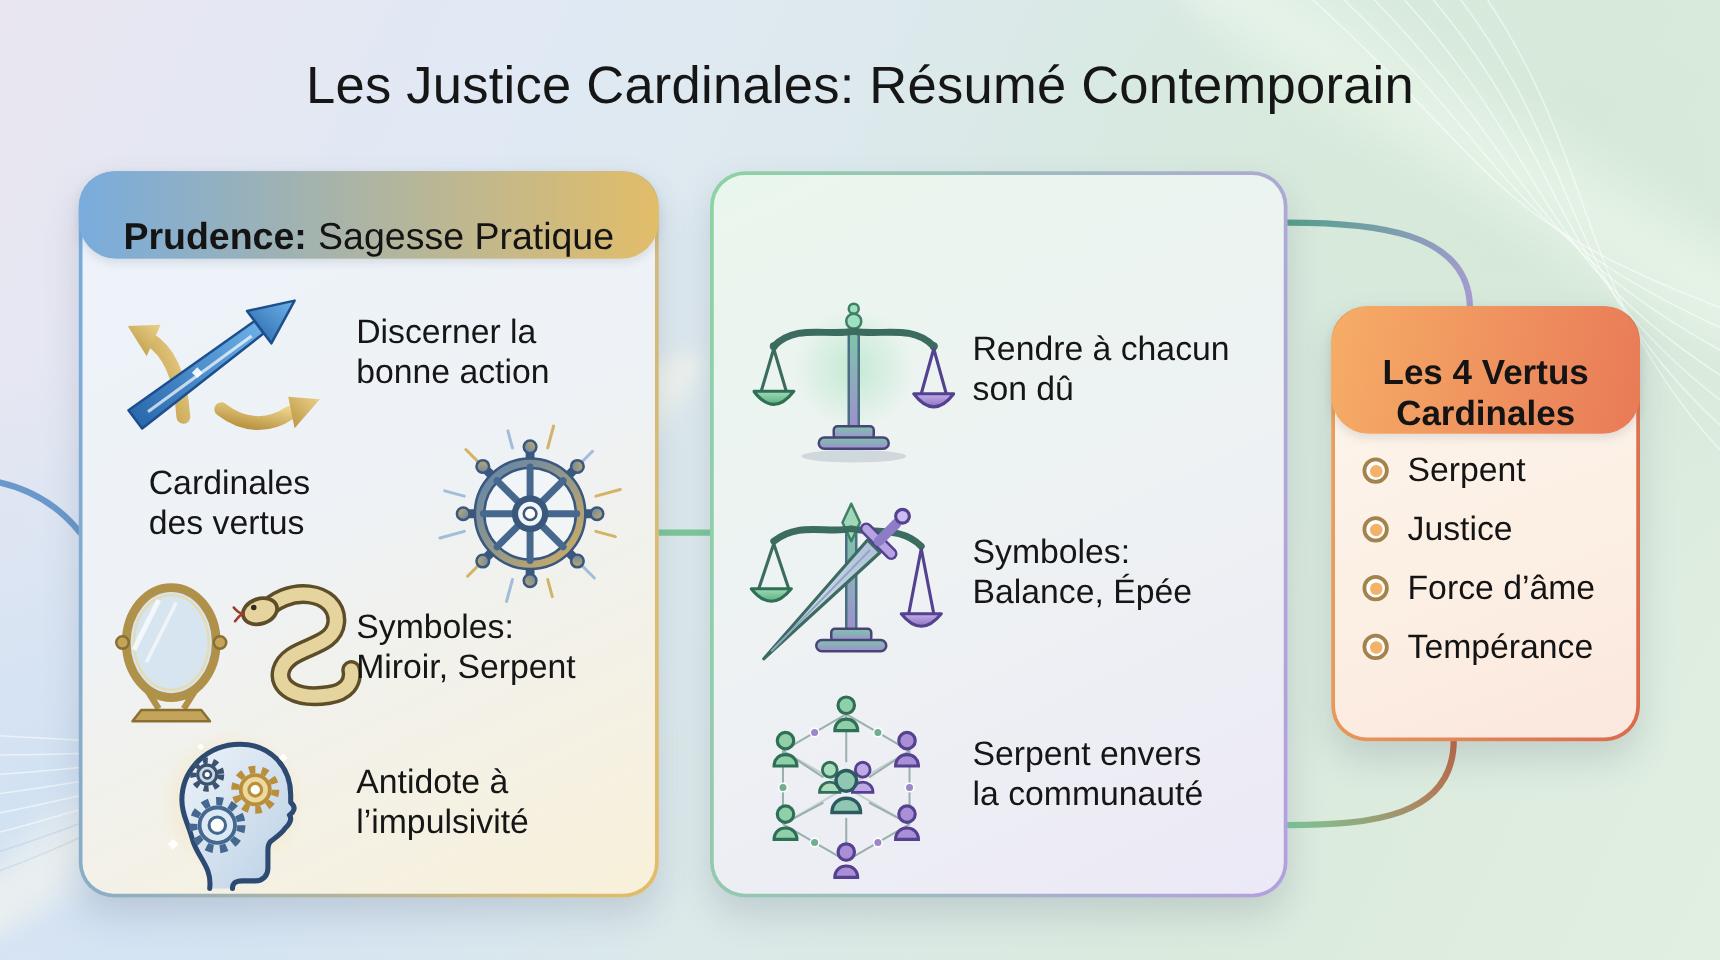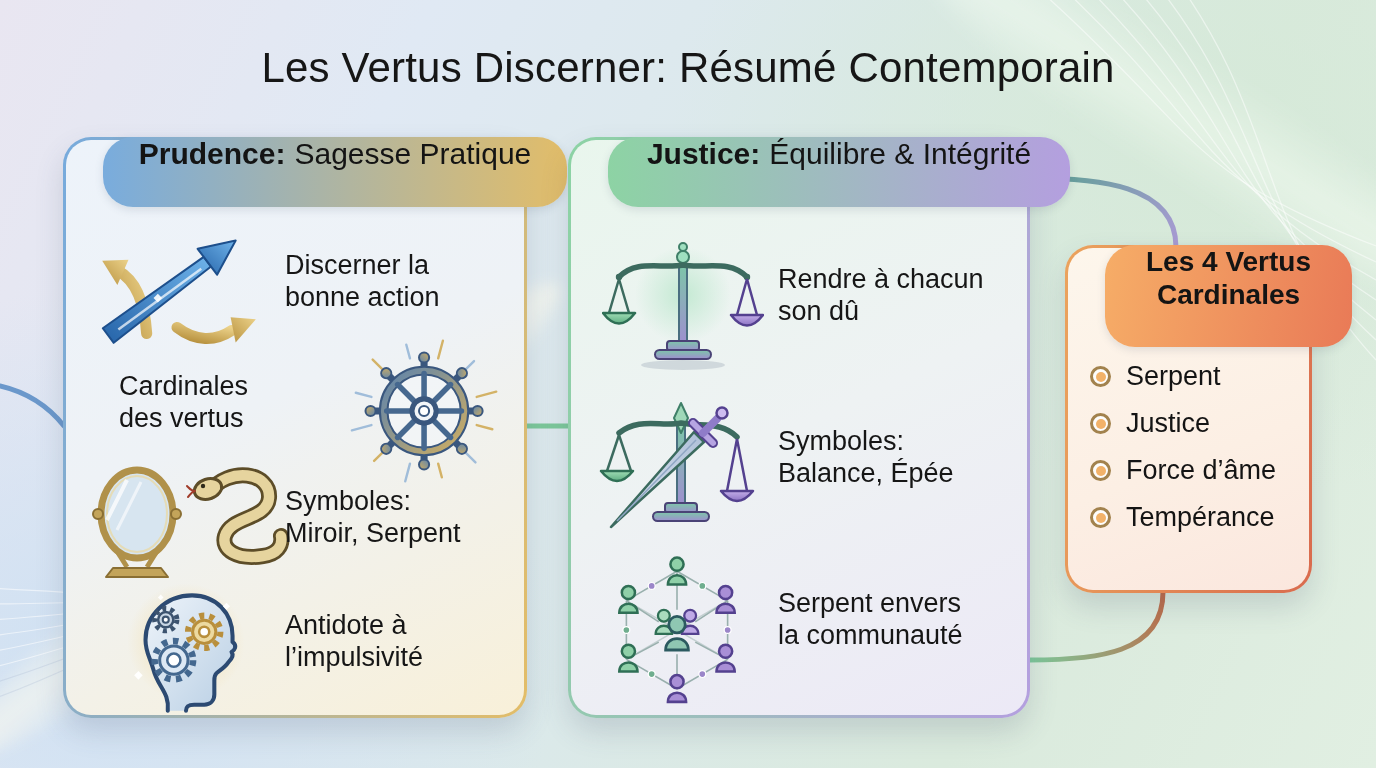--- a/index.html
+++ b/index.html
@@ -12,21 +12,21 @@
   .beam{position:absolute;border-radius:50%;pointer-events:none;}
   .beam1{left:-120px;top:470px;width:760px;height:100px;transform:rotate(-38deg);
     background:linear-gradient(to bottom,rgba(255,255,255,0),rgba(255,252,238,.55),rgba(255,255,255,0));filter:blur(7px);}
   .beam2{left:880px;top:60px;width:620px;height:120px;transform:rotate(32deg);
     background:linear-gradient(to bottom,rgba(255,255,255,0),rgba(248,255,245,.45),rgba(255,255,255,0));filter:blur(9px);}
   svg.layer{position:absolute;left:0;top:0;pointer-events:none;}
   .title{position:absolute;left:0;top:44px;width:100%;text-align:center;font-size:42px;font-weight:400;letter-spacing:.2px;color:#161616;}
   .panel{position:absolute;border-radius:28px;padding:3px;box-shadow:0 14px 28px rgba(70,85,110,.18);box-sizing:border-box;}
   .panel-inner{width:100%;height:100%;border-radius:25px;box-sizing:border-box;}
   .panel-header{position:absolute;left:0;top:0;width:100%;height:70px;border-radius:30px;
-    display:flex;align-items:flex-start;justify-content:center;gap:9px;font-size:30px;box-shadow:0 3px 8px rgba(70,85,110,.15);margin-left:40px;}
+    display:flex;align-items:flex-end;justify-content:center;gap:9px;font-size:30px;box-shadow:0 3px 8px rgba(70,85,110,.15);}
   .hb{font-weight:700;}
   .hr{font-weight:400;}
   .prudence.panel{background:linear-gradient(100deg,#76aadd,#e3bd68);}
   .prudence .panel-inner{background:linear-gradient(155deg,#edf3fa 0%,#eef2f6 45%,#f8f0d9 100%);}
   .prudence .panel-header{background:linear-gradient(90deg,#79acdd,#e2bd69);}
   .justice.panel{background:linear-gradient(100deg,#8cd3a4,#b49fdf);}
   .justice .panel-inner{background:linear-gradient(155deg,#e9f6ed 0%,#eef2f3 50%,#ece9f6 100%);}
   .justice .panel-header{background:linear-gradient(90deg,#8dd3a4,#b49fdf);}
   .summary.panel{background:linear-gradient(100deg,#eba35d,#d96b4e);}
   .summary .panel-inner{background:linear-gradient(160deg,#fdf6ec 0%,#fcefe4 60%,#fbe7de 100%);}
@@ -87,21 +87,21 @@
       </linearGradient>
     </defs>
     <g fill="none" stroke-width="5" stroke-linecap="round">
       <path d="M0,386 C26,392 48,406 64,426" stroke="#6b98cb"></path>
       <path d="M526,426 L570,426" stroke="#7cc89a"></path>
       <path d="M1030,178 C1096,178 1176,184 1176,247" stroke="url(#gradTP)"></path>
       <path d="M1030,660 C1096,660 1163,654 1163,592" stroke="url(#gradGO)"></path>
     </g>
   </svg>
 
-  <div class="title">Les Vertus Discerner: Résumé Contemporain</div>
+  <div class="title">Les Justice Cardinales: Résumé Contemporain</div>
 
   <section class="panel prudence" style="left:63px;top:137px;width:464px;height:581px;">
     <div class="panel-inner">
 
       <div class="icon-box" style="left:21px;top:91px;width:182px;height:118px;">
         <svg viewBox="0 0 180 116">
           <defs>
             <linearGradient id="blueG" x1="0" y1="1" x2="1" y2="0">
               <stop offset="0" stop-color="#2563a8"></stop>
                 <stop offset="1" stop-color="#6fb3ea"></stop>
@@ -379,24 +379,20 @@
           <use href="#pers" transform="translate(80,140)" fill="#a98fd6" stroke="#54418f" stroke-width="2.5"></use>
           <use href="#pers" transform="translate(67,74) scale(0.9)" fill="#a9dbbd" stroke="#2f6f55" stroke-width="2.5"></use>
           <use href="#pers" transform="translate(93,74) scale(0.9)" fill="#bfaae6" stroke="#54418f" stroke-width="2.5"></use>
           <use href="#pers" transform="translate(80,86) scale(1.25)" fill="#8fc7b2" stroke="#2c5a60" stroke-width="2.2"></use>
         </svg>
       </div>
       <div class="item-text pre" style="left:210px;top:450px;">Serpent envers
 la communauté</div>
     </div>
 
-    <header class="panel-header">
-      <span class="hb">Justice:</span>
-      <span class="hr">Équilibre &amp; Intégrité</span>
-    </header>
   </section>
 
   <section class="panel summary" style="left:1065px;top:245px;width:247px;height:348px;">
     <div class="panel-inner">
       <div class="vlist">
         <div class="vitem">
           <span class="bullet">
               <span class="bullet-core"></span>
             </span>
           <span class="vlabel">Serpent</span>

